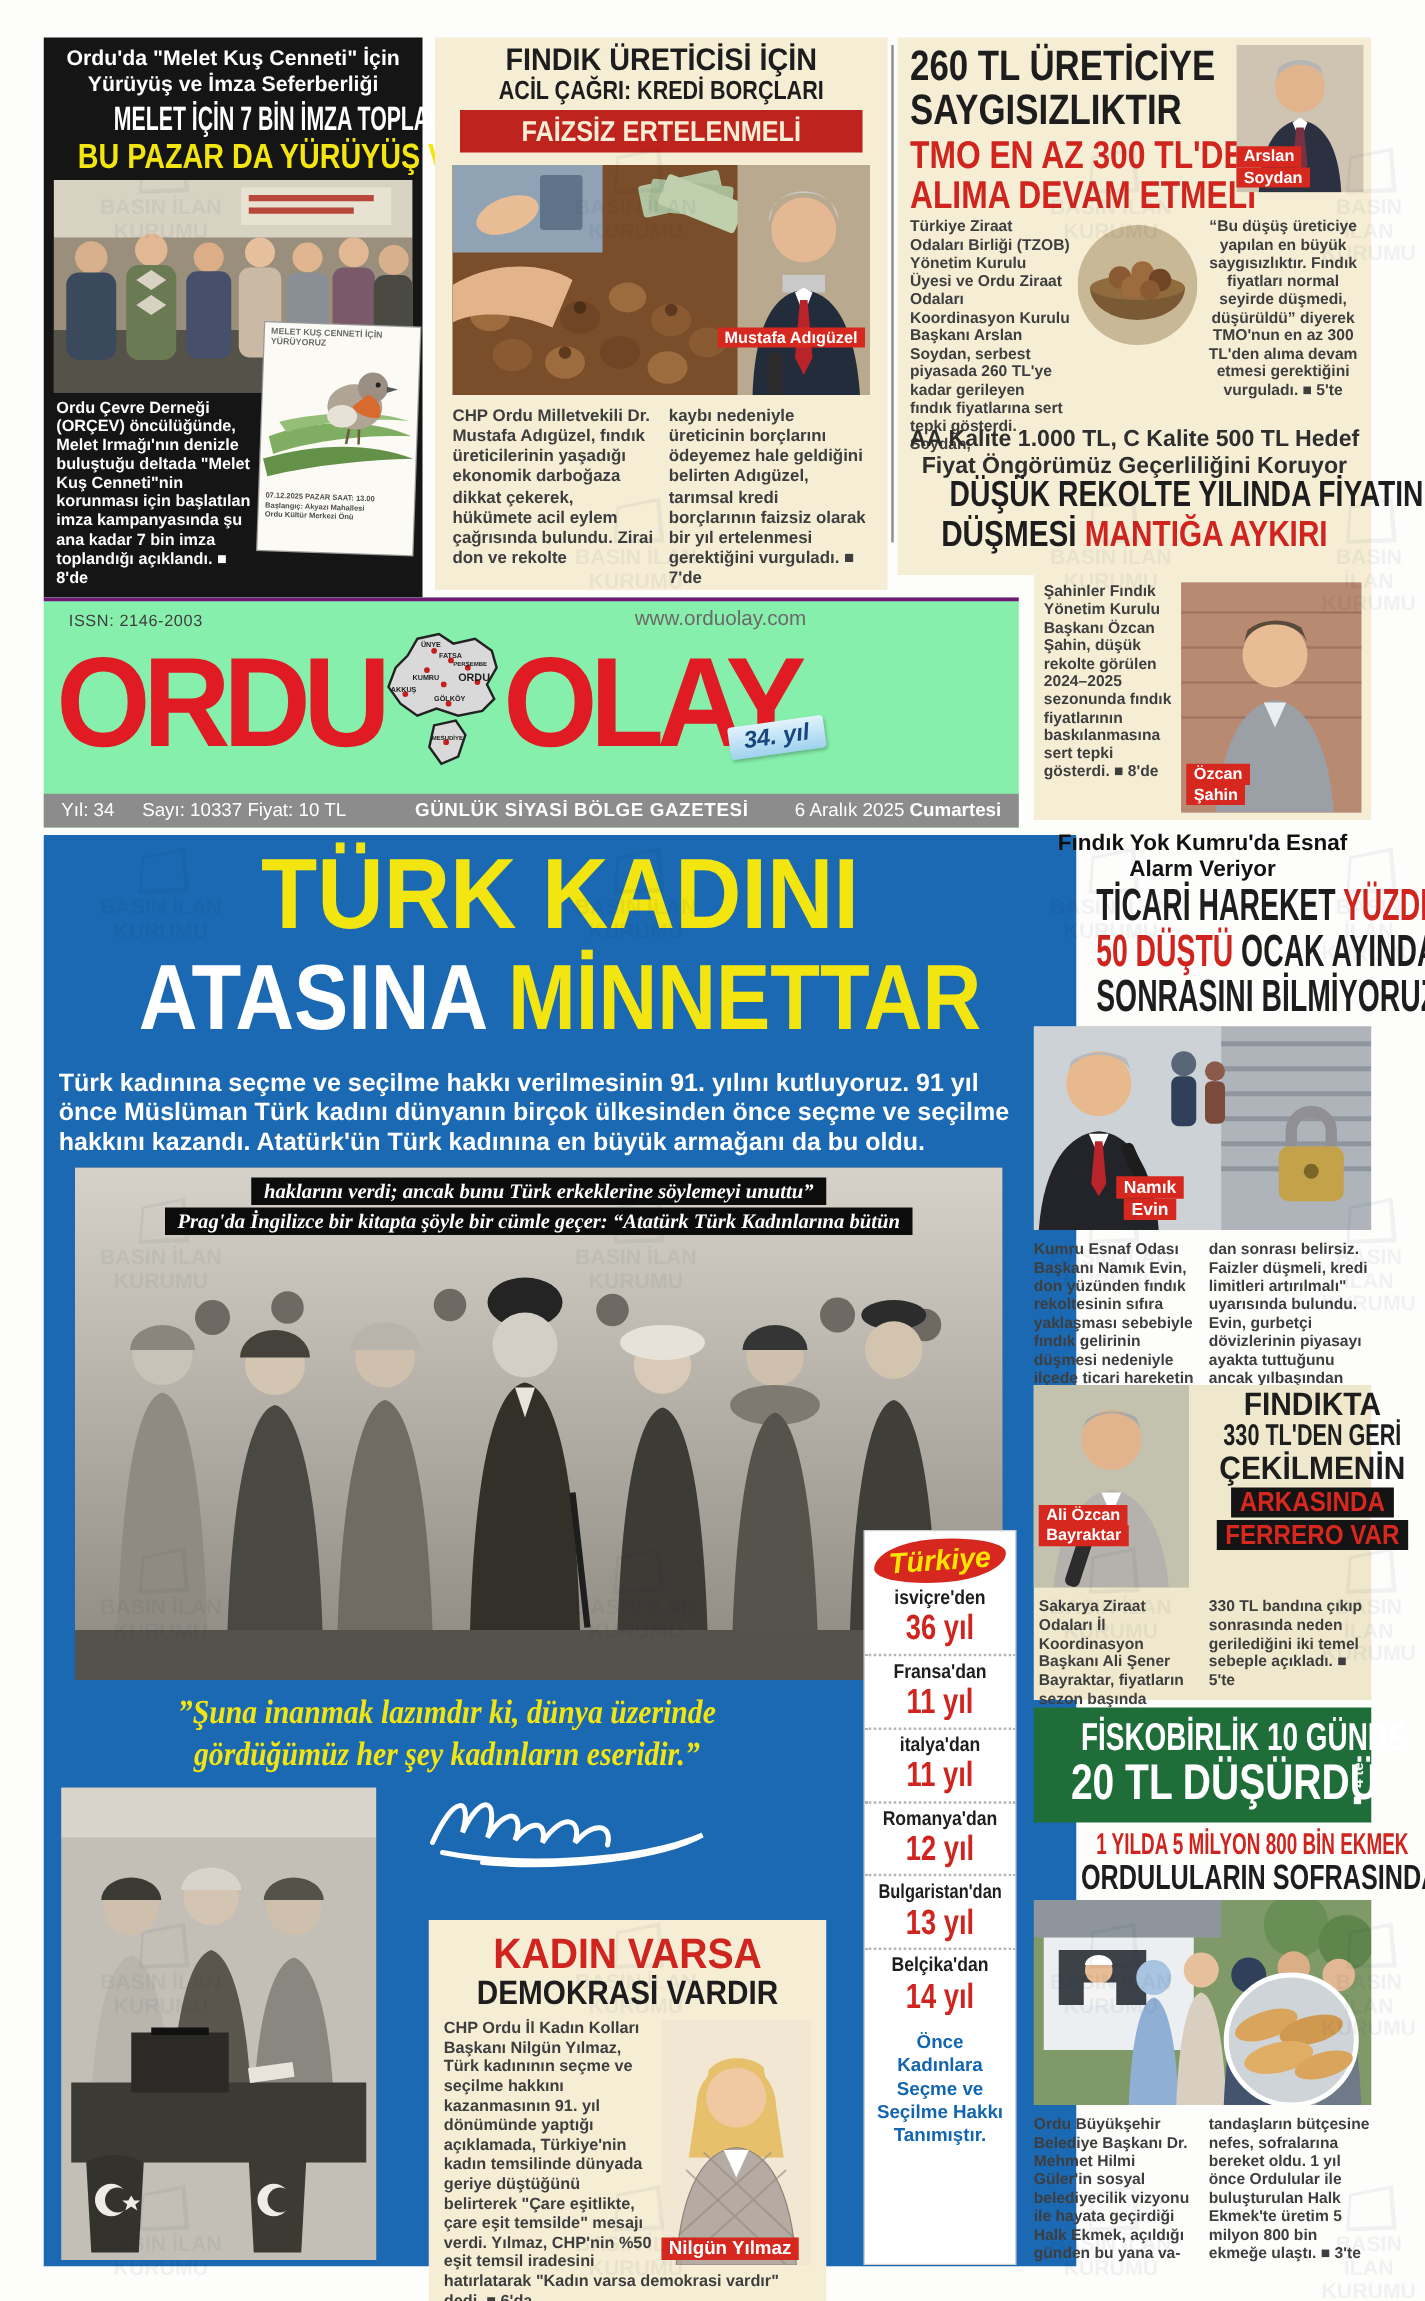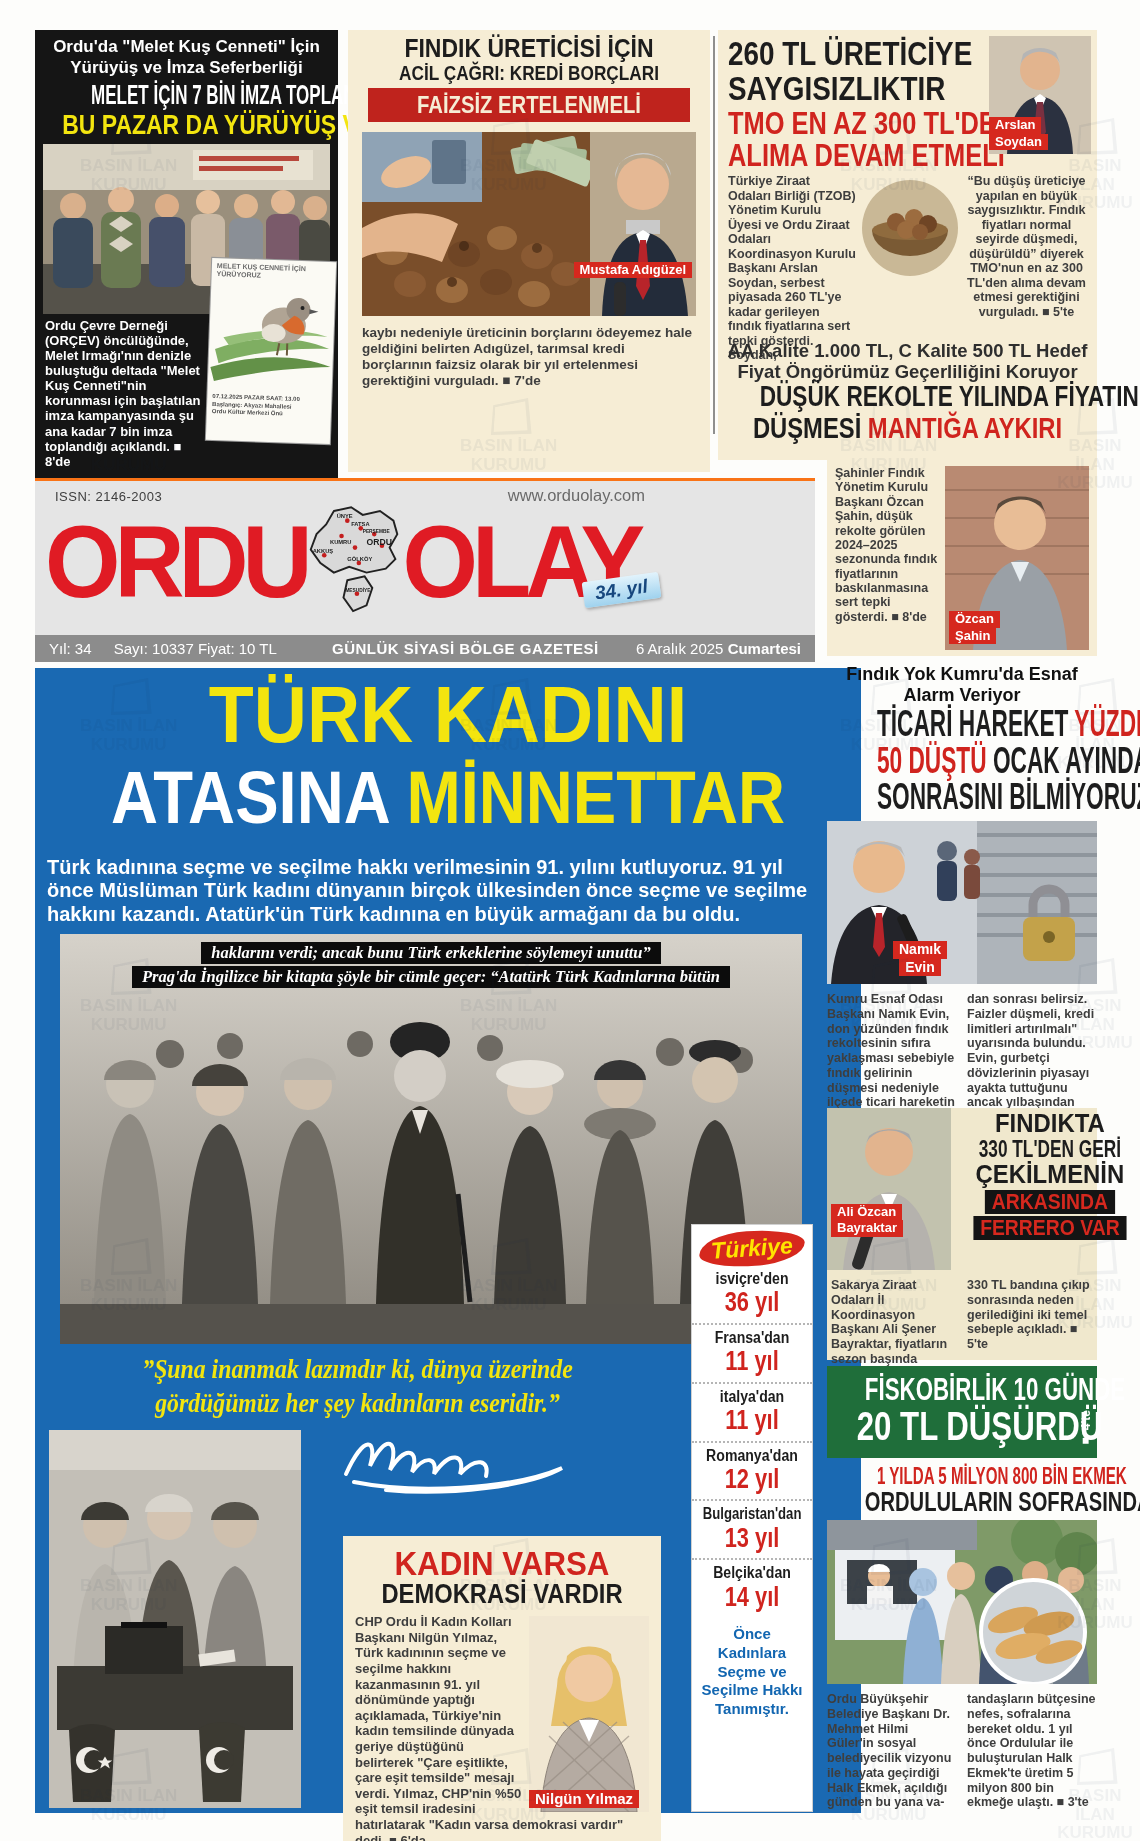--- a/index.html
+++ b/index.html
@@ -48,21 +48,21 @@
   #tmo .circle{width:96px;height:96px;border-radius:50%;overflow:hidden;flex:0 0 auto;margin-top:6px;}
   #tmo .sub{position:absolute;left:0;right:0;top:310px;text-align:center;font-size:18.5px;font-weight:700;color:#2e2e2e;line-height:1.15;}
   #tmo .d1{position:absolute;left:0;right:0;top:352px;font-size:29px;}
   #tmo .d2{position:absolute;left:0;right:0;top:384px;font-size:29px;}
   
   #ozcan{left:827px;top:460px;width:270px;height:196px;background:#f6edd5;display:flex;gap:6px;padding:6px 8px;box-sizing:border-box;}
   #ozcan .txt{width:104px;font-size:12.5px;line-height:1.15;font-weight:700;color:#3e3e3e;}
   #ozcan .ph{flex:1;background:#a3756a;}
   #ozcan .lbl{position:absolute;left:4px;bottom:6px;font-size:13px;}
   
-  #masthead{left:35px;top:478px;width:780px;height:184px;background:#e5e5e5;border-top:3px solid #f97316;box-sizing:border-box;}
+  #masthead{left:35px;top:478px;width:780px;height:184px;background:#86efac;border-top:3px solid #701a75;box-sizing:border-box;}
   .mh-issn{position:absolute;left:20px;top:8px;font-size:13px;color:#3e3e3e;letter-spacing:.5px;}
   .mh-url{position:absolute;right:170px;top:5px;font-size:16.5px;color:#6a6a6a;}
   .mh-logo{position:absolute;left:10px;top:22px;display:flex;align-items:center;height:118px;}
   .mh-logo .word{font-size:97px;font-weight:700;color:#e01b24;letter-spacing:-6px;line-height:.9;transform:scaleY(1.05);}
   .mh-ribbon{position:absolute;left:548px;top:96px;transform:rotate(-8deg);
              background:linear-gradient(#e2f3fc,#9fd2ee);color:#17477e;font-style:italic;font-weight:700;
              font-size:19px;padding:2px 12px;border-radius:3px;box-shadow:1px 2px 3px rgba(0,0,0,.25);}
   .mh-bar{position:absolute;left:0;right:0;bottom:0;height:27px;background:#8c8c8c;color:#fff;
           display:flex;align-items:center;justify-content:space-between;padding:0 14px;font-size:15px;}
   .mh-bar .c{font-weight:700;letter-spacing:.5px;}
@@ -236,20 +236,21 @@
           <rect x="264" y="88" width="34" height="14" fill="#c9c9c9"></rect>
           <path d="M240,184 C242,126 258,102 281,100 C304,102 322,126 326,184 Z" fill="#232c3a"></path>
           <path d="M274,102 L281,120 L288,102 L281,98 Z" fill="#fff"></path>
           <path d="M278,108 l6,0 4,46 -7,14 -7,-14 z" fill="#b8242a"></path>
           <rect x="252" y="150" width="12" height="34" rx="5" fill="#2c2c2c"></rect>
         </g>
       </svg>
       <span class="chip" style="position:absolute;right:4px;bottom:38px;font-size:13px;">Mustafa Adıgüzel</span>
     </div>
     <div class="cols">
+      <div class="col">CHP Ordu Milletvekili Dr. Mustafa Adıgüzel, fındık üreticilerinin yaşadığı ekonomik darboğaza dikkat çekerek, hükümete acil eylem çağrısında bulundu. Zirai don ve rekolte</div>
       <div class="col">kaybı nedeniyle üreticinin borçlarını ödeyemez hale geldiğini belirten Adıgüzel, tarımsal kredi borçlarının faizsiz olarak bir yıl ertelenmesi gerektiğini vurguladı.  ■ 7'de</div>
     </div>
   </div>
   <div id="vdiv1" class="abs"></div>
 
   <div id="tmo" class="abs">
     <div class="hb cx cxl s82 blk" style="top:6px;">260 TL ÜRETİCİYE</div>
     <div class="hb cx cxl s82 blk" style="top:41px;">SAYGISIZLIKTIR</div>
     <div class="hr cx cxl s82 red" style="top:78px;">TMO EN AZ 300 TL'DEN</div>
     <div class="hr cx cxl s82 red" style="top:110px;">ALIMA DEVAM ETMELİ</div>

